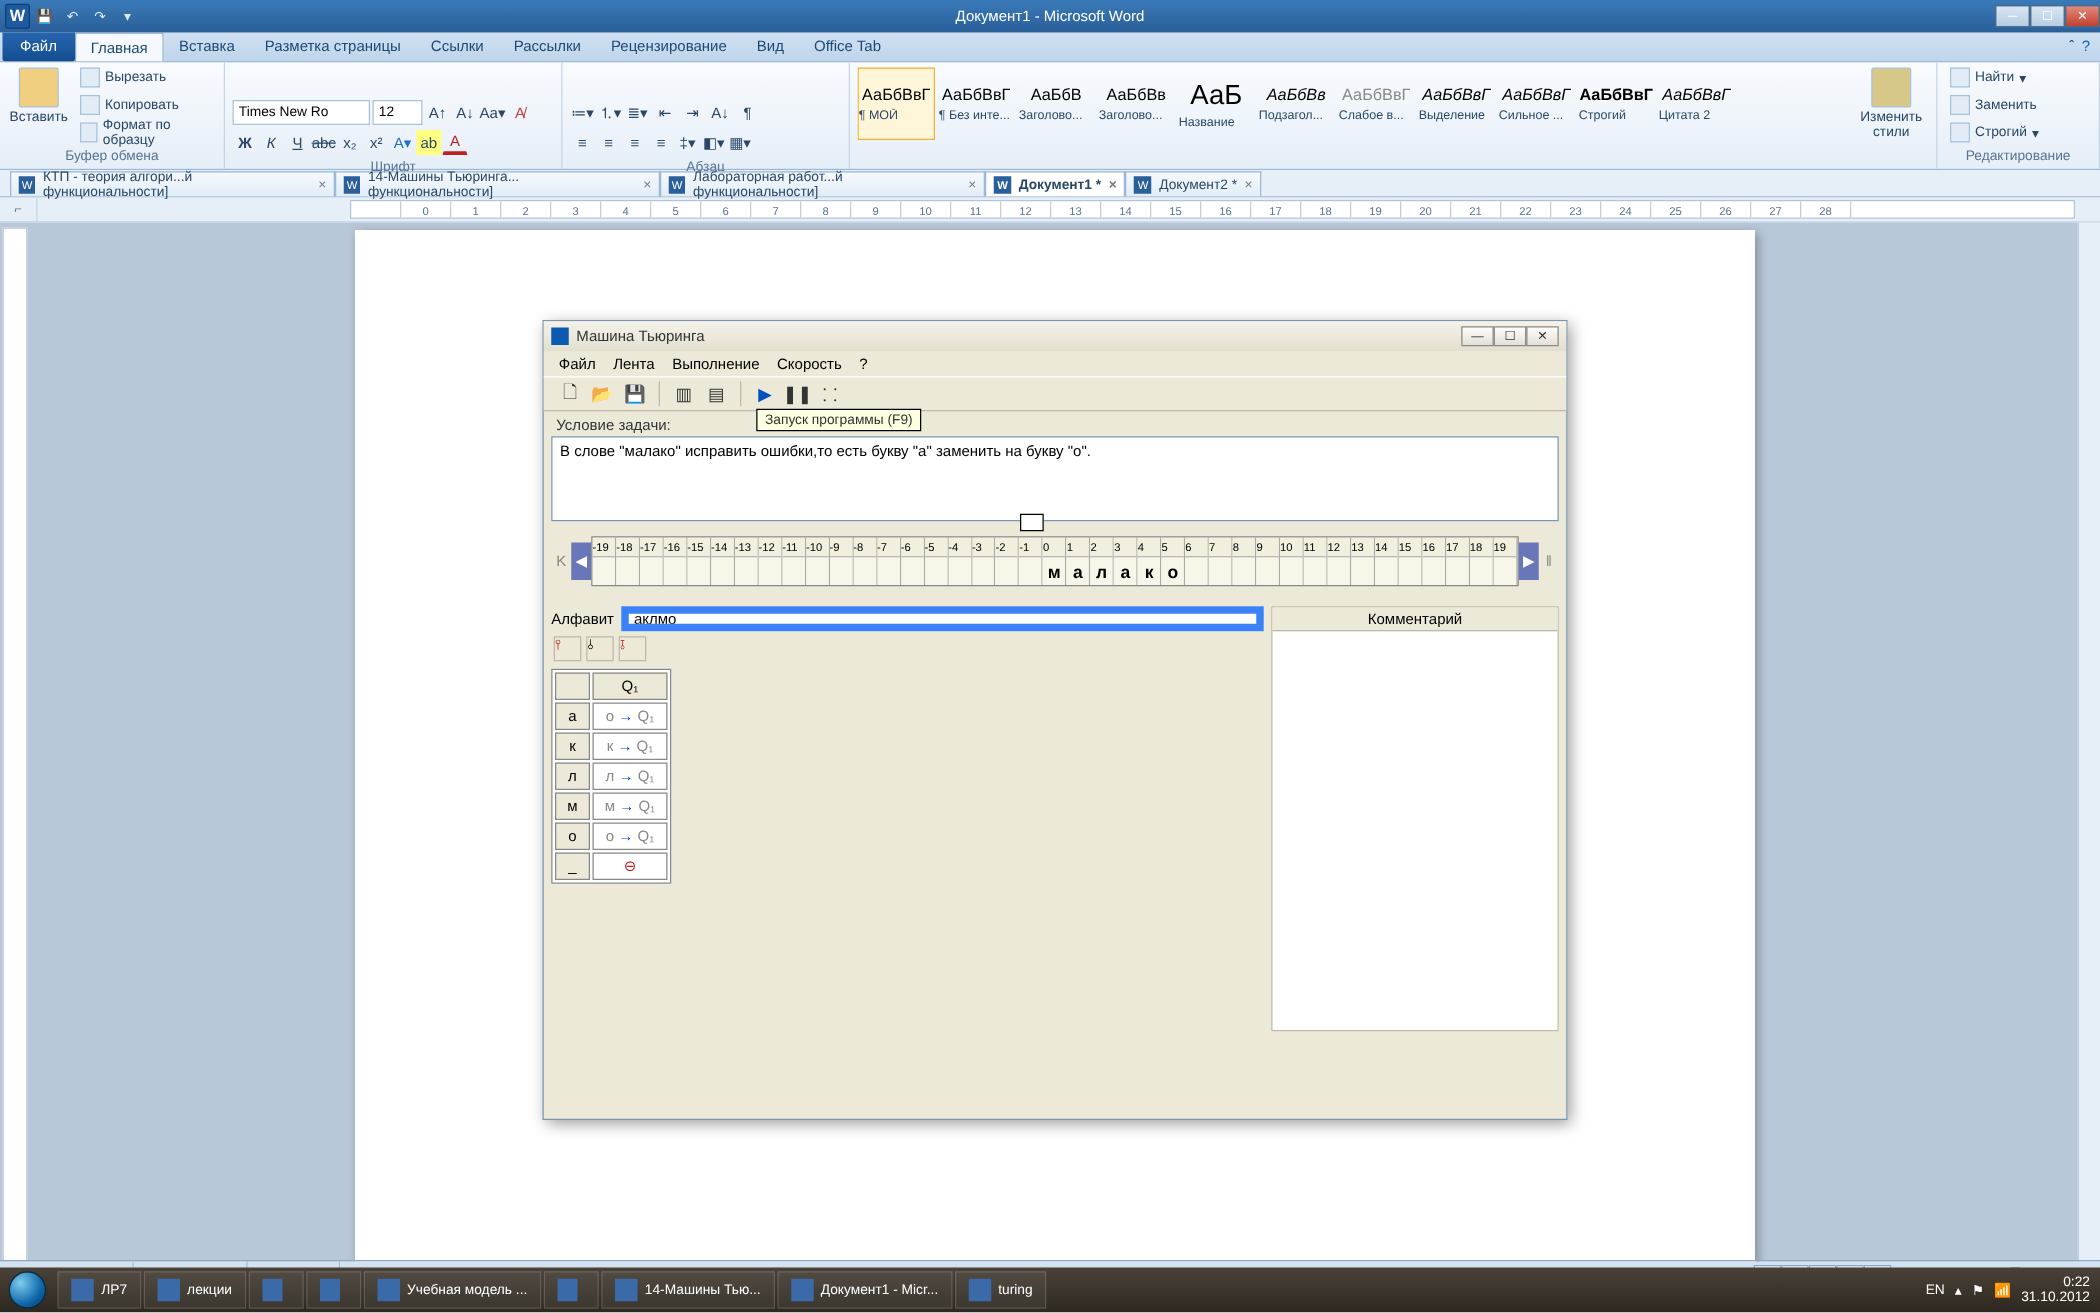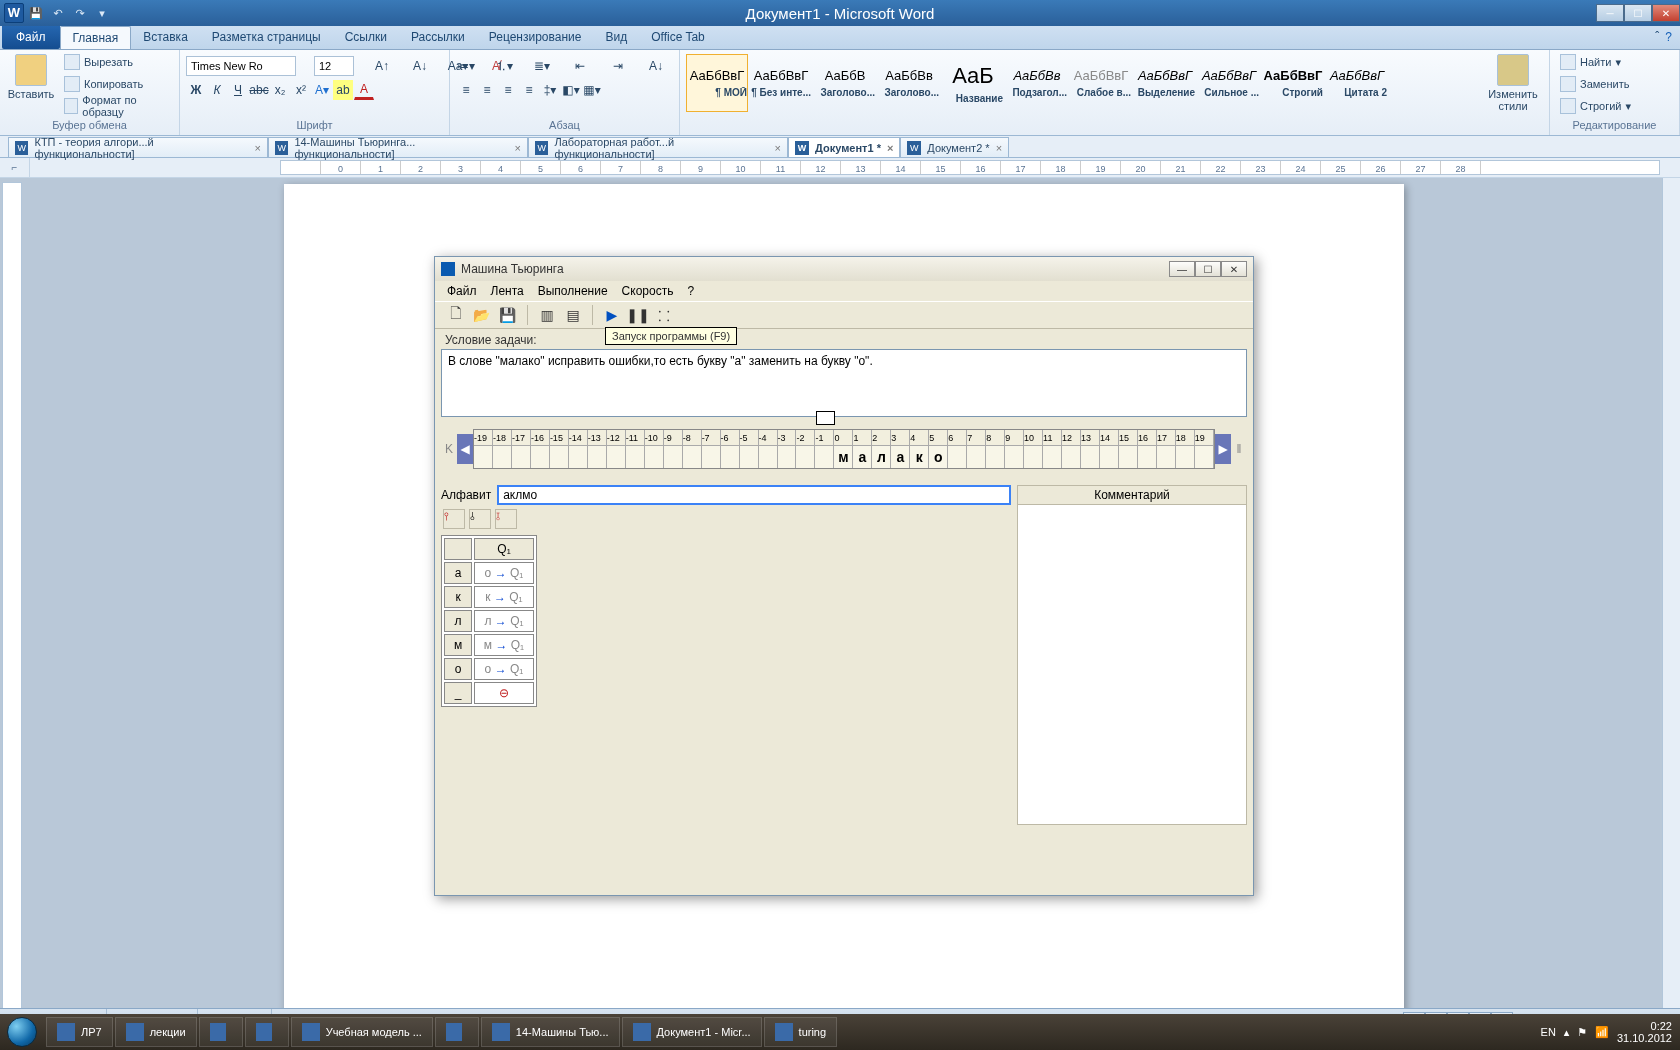--- a/index.html
+++ b/index.html
@@ -3,21 +3,21 @@
 <meta charset="utf-8">
 <style>
 * { margin:0; padding:0; box-sizing:border-box; font-family:"Segoe UI",Tahoma,sans-serif; }
 body { width:1680px; height:1050px; background:#fff; overflow:hidden; position:relative; font-size:12px; }
 
 
 .titlebar { height:26px; background:linear-gradient(#3a7ab8,#2a5f99); display:flex; align-items:center; color:#fff; position:relative; }
 .qat { display:flex; align-items:center; padding-left:4px; gap:2px; }
 .qat .w-logo { width:20px; height:20px; background:#1e5aa0; border:1px solid #0b3f7a; color:#fff; font-weight:bold; text-align:center; line-height:18px; font-size:13px; border-radius:2px; }
 .qat-btn { width:20px; height:20px; display:flex; align-items:center; justify-content:center; color:#dce9f6; font-size:11px; }
-.title-text { position:absolute; left:50%; transform:translateX(-50%); font-size:15px; color:#fff; }
+.title-text { position:absolute; left:50%; transform:translateX(-50%); font-size:12px; color:#fff; }
 .win-ctrls { position:absolute; right:0; display:flex; }
 .win-btn { width:28px; height:18px; background:linear-gradient(#d9e6f2,#b6cde3); border:1px solid #4a6b8c; display:flex; align-items:center; justify-content:center; font-size:10px; }
 
 
 .ribbon-tabs { height:24px; background:linear-gradient(#cfe0f2,#bfd5eb); display:flex; border-bottom:1px solid #8aa8c7; }
 .file-tab { background:linear-gradient(#2566b0,#144d90); color:#fff; padding:4px 14px; font-size:12px; border-radius:0 0 2px 2px; margin-left:2px; }
 .rtab { padding:4px 12px; color:#1f4973; font-size:12px; }
 .rtab.active { background:#f5f9fd; border:1px solid #8aa8c7; border-bottom:none; border-radius:2px 2px 0 0; }
 .help-icon { margin-left:auto; padding:4px 8px; color:#1f4973; display:flex; gap:6px; }
 
@@ -29,30 +29,30 @@
 
 .big-btn { display:flex; flex-direction:column; align-items:center; padding:2px; width:50px; }
 .big-btn .icn { width:32px; height:32px; background:#e2ecf6; border:1px solid #a8c1da; border-radius:2px; margin-bottom:2px; }
 .big-btn .lbl { font-size:11px; color:#2a4866; text-align:center; line-height:12px; }
 
 .small-row { display:flex; flex-direction:column; gap:2px; }
 .small-item { display:flex; align-items:center; gap:4px; font-size:11px; color:#2a4866; height:20px; padding:0 4px; }
 .small-item .s-icn { width:16px; height:16px; background:#e2ecf6; border:1px solid #a8c1da; }
 
 .font-controls { display:flex; flex-direction:column; gap:4px; padding:4px 0; }
-.font-row1 { display:flex; gap:18px; }
+.font-row1 { display:flex; gap:2px;margin-top:24px; }
 .font-combo { height:20px; border:1px solid #abc1d7; background:#fff; font-size:11px; padding:0 16px 0 4px; }
 .font-row2 { display:flex; gap:1px; }
 .fbtn { width:20px; height:20px; border:1px solid transparent; display:flex; align-items:center; justify-content:center; font-size:12px; color:#2a4866; }
 
 .style-gallery { display:flex; gap:2px; padding:2px 0; flex:1; overflow:hidden; }
 .style-item { width:62px; height:58px; border:1px solid transparent; display:flex; flex-direction:column; align-items:center; justify-content:center; }
 .style-item.sel { border-color:#f0b030; background:#fff6da; }
 .style-prev { font-size:13px; color:#000; }
-.style-lbl { font-size:10px; color:#2a4866; margin-top:4px; white-space:nowrap; overflow:hidden; text-overflow:ellipsis; width:60px; text-align:right;font-weight:bold; }
+.style-lbl { font-size:10px; color:#2a4866; margin-top:4px; white-space:nowrap; overflow:hidden; text-overflow:ellipsis; width:60px; text-align:left; }
 
 
 .doc-tabs { height:22px; background:#e6eef7; border-bottom:1px solid #9cb8d4; display:flex; align-items:flex-end; padding-left:8px; }
 .doc-tab { height:20px; background:linear-gradient(#f5f9fd,#e2edf7); border:1px solid #9cb8d4; border-bottom:none; padding:2px 6px; display:flex; align-items:center; gap:6px; font-size:11px; color:#2a4866; max-width:260px; }
 .doc-tab.active { background:#fff; font-weight:bold; }
 .doc-tab .w-ic { width:14px; height:14px; background:#2a5f99; color:#fff; font-size:9px; text-align:center; line-height:14px; }
 .doc-tab .close { color:#7a7a7a; }
 
 
 .ruler-bar { height:20px; background:#e6eef7; border-bottom:1px solid #c4d5e6; display:flex; }
@@ -86,21 +86,21 @@
 .tape { display:flex; align-items:center; height:52px; }
 .tape-arrow { width:16px; height:30px; background:#6976b8; display:flex; align-items:center; justify-content:center; color:#fff; }
 .tape-cells { flex:1; display:flex; overflow:hidden; border:1px solid #888; }
 .tcell { width:19px; border-right:1px solid #aaa; display:flex; flex-direction:column; }
 .tcell .pos { height:16px; font-size:9px; text-align:left; background:#f2efde; border-bottom:1px solid #aaa; line-height:16px; }
 .tcell .val { height:22px; font-size:14px; text-align:center; background:#f8f6e8; line-height:22px; font-weight:bold; }
 .head-mark { position:absolute; left:375px; top:-12px; width:19px; height:14px; border:1px solid #000; background:#fff; }
 
 .alpha-row { margin:4px 6px; display:flex; align-items:center; gap:6px; }
 .alpha-row label { font-size:12px; }
-.alpha-row input { flex:1; max-width:520px; height:20px; border:2px solid #3b82f6; padding:0 4px; font-size:12px; }
+.alpha-row input { flex:1; max-width:520px; height:20px; border:6px solid #3b82f6; padding:0 4px; font-size:12px; }
 
 .rule-tools { margin:4px 8px; display:flex; gap:4px; }
 .rule-tools .rbtn { width:22px; height:20px; border:1px solid #bdb9a6; background:#ece9d8; font-size:11px; }
 
 .rules-area { margin:6px; display:flex; gap:6px; }
 .rules-table { border:1px solid #888; background:#fff; }
 .rules-table td, .rules-table th { border:1px solid #888; height:22px; text-align:center; font-size:12px; }
 .rules-table th { background:#ece9d8; font-weight:normal; }
 .arrow-blue { color:#0040d0; font-weight:bold; }
 .comment-box { flex:1; border:1px solid #bdb9a6; background:#fff; }

